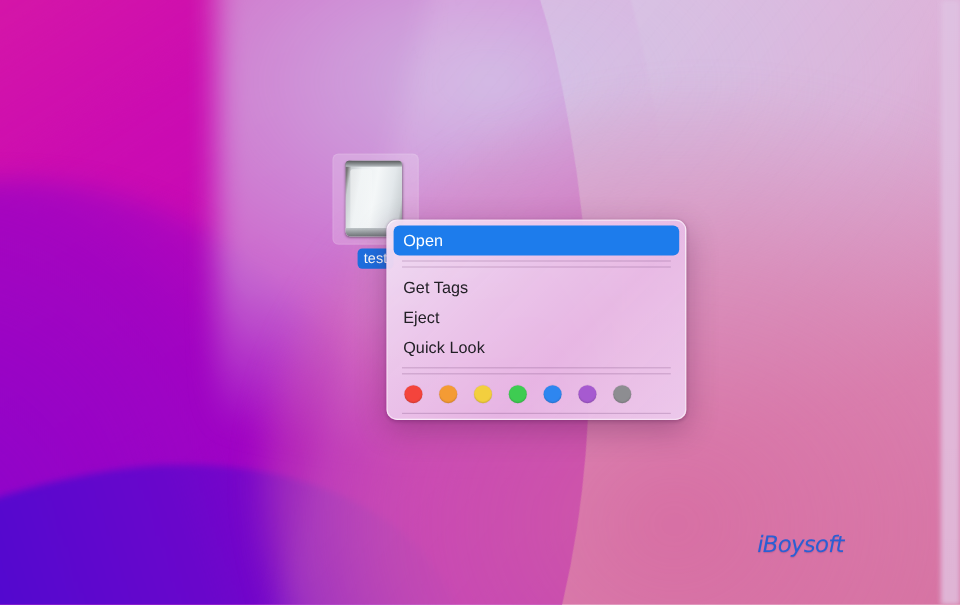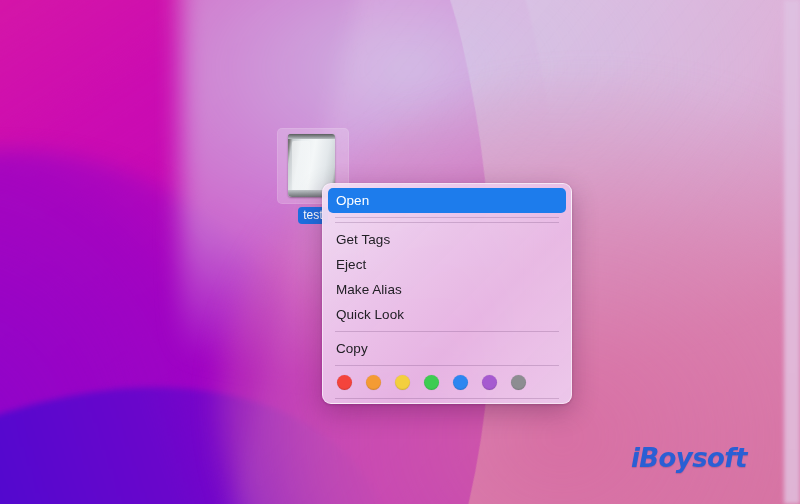--- a/index.html
+++ b/index.html
@@ -235,22 +235,22 @@
     border-radius: 50%;
     box-shadow: inset 0 -1px 1px rgba(0,0,0,0.13), 0 0 0 0.5px rgba(0,0,0,0.06);
   }
 
   
   #watermark {
     position: absolute;
     left: 631px;
     top: 443px;
     font-family: "DejaVu Sans", sans-serif;
-    font-size: 26px;
-    font-weight: bold;
+    font-size: 19px;
+    font-weight: normal;
     font-style: italic;
     color: #2a5fd4;
     letter-spacing: -0.6px;
     text-shadow: 0 1px 1px rgba(40,20,80,0.18);
     user-select: none;
   }
 </style>
 </head>
 <body>
 
@@ -280,26 +280,24 @@
 
     <div class="menu-item highlighted" style="background: rgb(29, 124, 236);">Open</div>
 
     <div class="menu-sep"></div>
 
 
     <div class="menu-sep"></div>
 
     <div class="menu-item">Get Tags</div>
     <div class="menu-item">Eject</div>
-    <div class="menu-item">Make Alias</div>
     <div class="menu-item">Quick Look</div>
 
     <div class="menu-sep"></div>
 
-    <div class="menu-item">Copy</div>
 
     <div class="menu-sep"></div>
 
     <div class="tag-row" id="tag-row">
         <span class="tag-dot" style="background: rgb(244, 68, 60);"></span>
         <span class="tag-dot" style="background: rgb(244, 155, 52);"></span>
         <span class="tag-dot" style="background: rgb(243, 207, 62);"></span>
         <span class="tag-dot" style="background: rgb(62, 204, 82);"></span>
         <span class="tag-dot" style="background: rgb(46, 134, 240);"></span>
         <span class="tag-dot" style="background: rgb(166, 90, 208);"></span>

